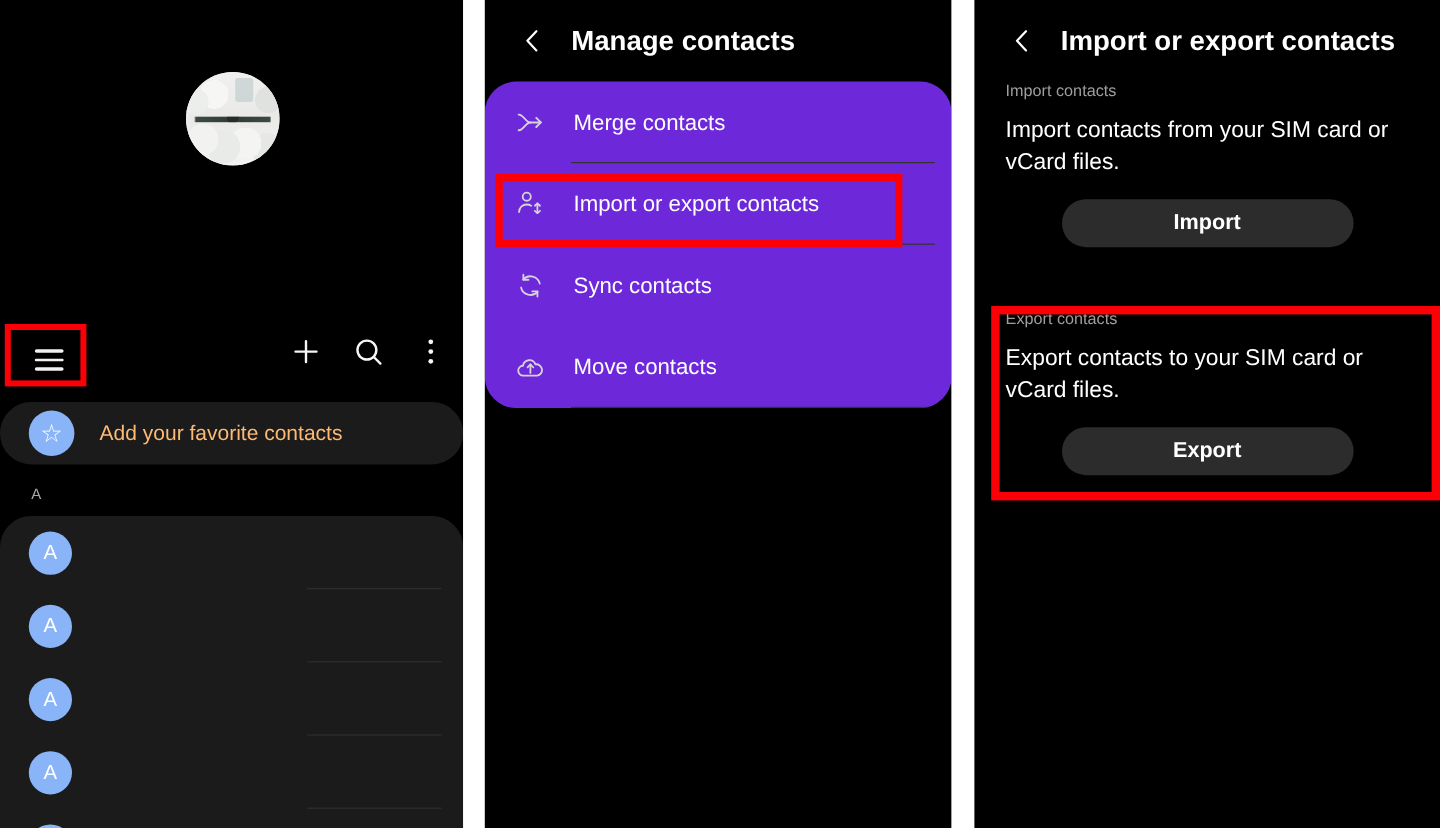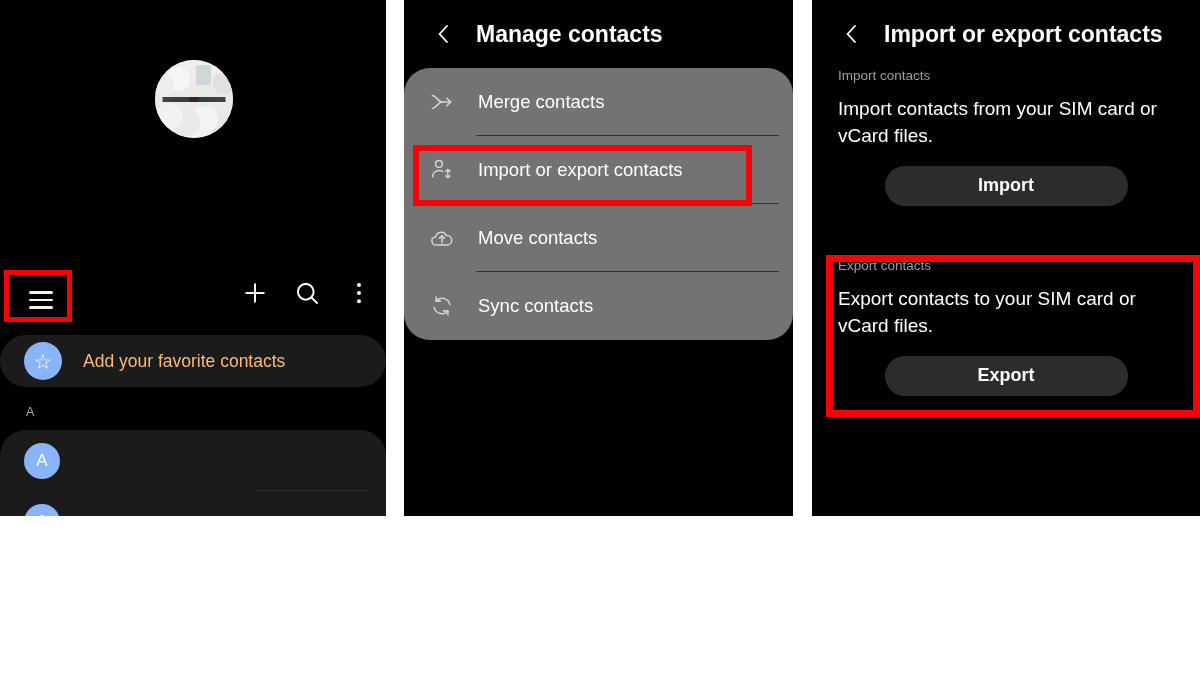--- a/index.html
+++ b/index.html
@@ -12,21 +12,21 @@
   .stage {
     position: relative;
     width: 1200px; height: 690px;
     background: #ffffff;
   }
 
   
   .panel {
     position: absolute;
     top: 0;
-    height: 516px;
+    height: 690px;
     background: #000000;
     overflow: hidden;
   }
   #panel-contacts { left: 0;   width: 386px; }
   #panel-manage   { left: 404px; width: 389px; }
   #panel-importexport { left: 812px; width: 388px; }
 
   
   .profile-avatar {
     position: absolute;
@@ -175,21 +175,21 @@
     margin-left: 20px;
     color: #ffffff;
     font-size: 23px;
     font-weight: bold;
   }
 
   
   .menu-card {
     position: absolute;
     left: 0; right: 0; top: 68px;
-    background: #737373;
+    background: #6d28d9;
     border-radius: 26px;
     overflow: hidden;
   }
   .menu-row {
     position: relative;
     height: 68px;
     display: flex; align-items: center;
   }
   .menu-icon {
     width: 26px; height: 26px;
@@ -376,39 +376,39 @@
             <path d="M19.4 17.3l-2 1.7-2-1.7"></path>
           </svg>
         </span>
         <span class="menu-label">Import or export contacts</span>
         <span class="menu-sep"></span>
       </div>
 
       <div class="menu-row">
         <span class="menu-icon">
           <svg viewBox="0 0 24 24" fill="none" stroke="currentColor" stroke-width="1.4" stroke-linecap="round" stroke-linejoin="round">
-            <path d="M6.6 18.5a3.8 3.8 0 0 1-.3-7.6 5 5 0 0 1 9.6-1.1 3.9 3.9 0 0 1 1.3 8.7H6.6z"></path>
-            <path d="M12 16.4V9.9"></path>
-            <path d="M9.8 12.1 12 9.9l2.2 2.2"></path>
-          </svg>
-        </span>
-        <span class="menu-label">Move contacts</span>
-        <span class="menu-sep"></span>
-      </div>
-
-      <div class="menu-row">
-        <span class="menu-icon">
-          <svg viewBox="0 0 24 24" fill="none" stroke="currentColor" stroke-width="1.4" stroke-linecap="round" stroke-linejoin="round">
             <path d="M19.2 10.5A7.4 7.4 0 0 0 6.4 7.4"></path>
             <path d="M4.8 13.5a7.4 7.4 0 0 0 12.8 3.1"></path>
             <path d="M6.6 3.6v3.9h3.9"></path>
             <path d="M17.4 20.4v-3.9h-3.9"></path>
           </svg>
         </span>
         <span class="menu-label">Sync contacts</span>
+      </div>
+
+      <div class="menu-row">
+        <span class="menu-icon">
+          <svg viewBox="0 0 24 24" fill="none" stroke="currentColor" stroke-width="1.4" stroke-linecap="round" stroke-linejoin="round">
+            <path d="M6.6 18.5a3.8 3.8 0 0 1-.3-7.6 5 5 0 0 1 9.6-1.1 3.9 3.9 0 0 1 1.3 8.7H6.6z"></path>
+            <path d="M12 16.4V9.9"></path>
+            <path d="M9.8 12.1 12 9.9l2.2 2.2"></path>
+          </svg>
+        </span>
+        <span class="menu-label">Move contacts</span>
+        <span class="menu-sep"></span>
       </div>
     </div>
 
     <div class="import-export-hl"></div>
   </div>
 
   <div class="gap" id="gap-2"></div>
 
   <div class="panel" id="panel-importexport">
 

